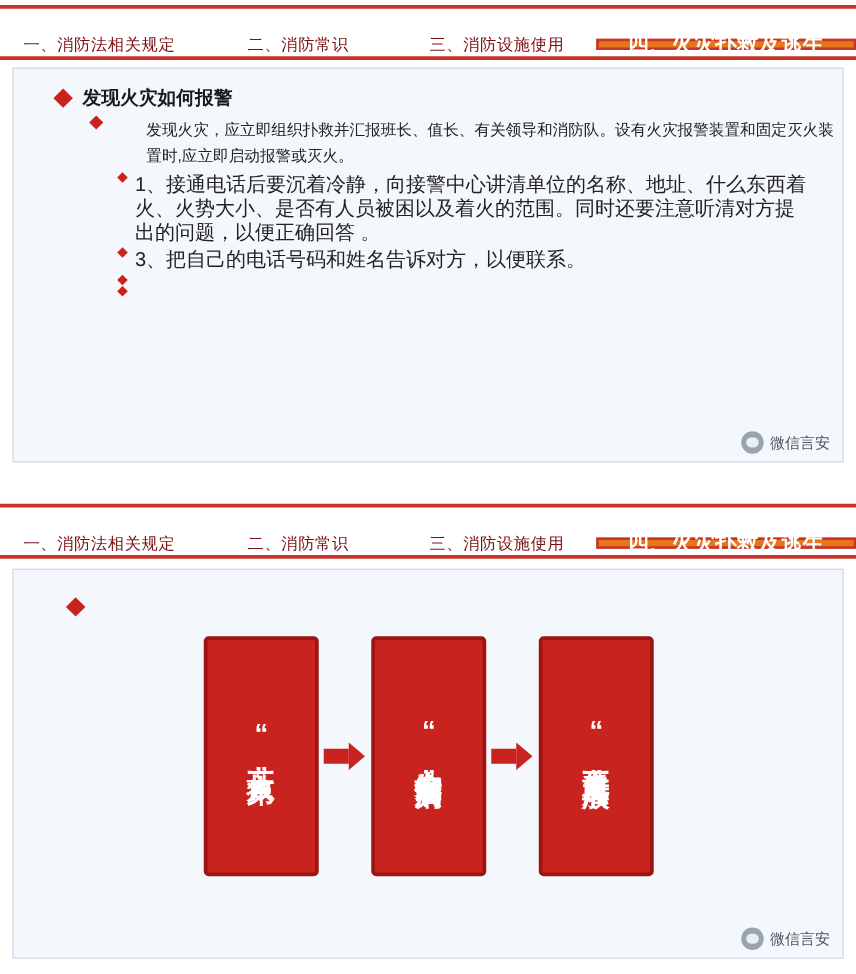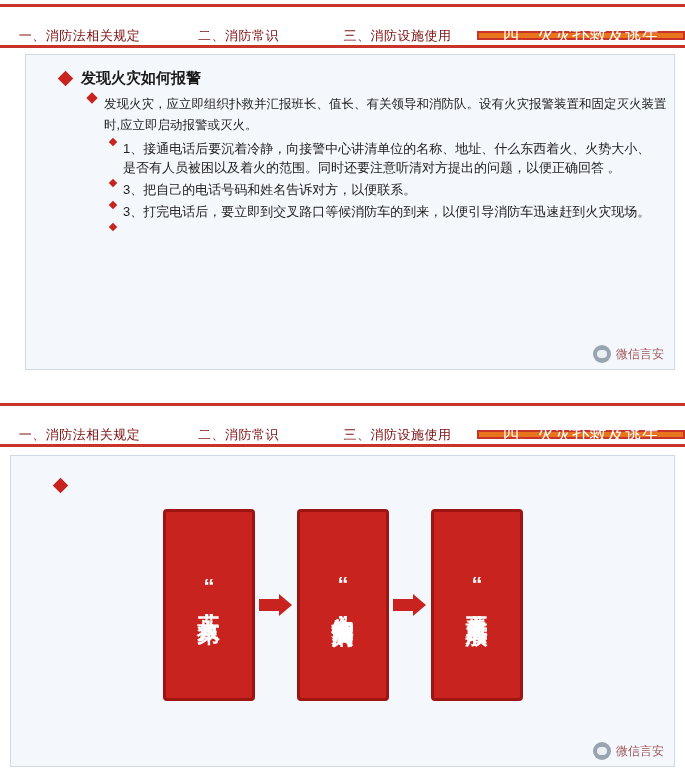--- a/index.html
+++ b/index.html
@@ -7,60 +7,60 @@
   .page{position:relative;width:685px;background:#fff;overflow:hidden;}
   .page1{height:390px;}
   .page2{height:389px;}
 
   
   .tabbar{position:relative;height:44px;background:#ffffff;}
   .tabs{display:flex;align-items:stretch;height:36px;margin-top:4px;}
   .tab{position:relative;flex:1 1 0;display:flex;align-items:center;justify-content:center;
        font-size:13px;color:#7b0f10;letter-spacing:.5px;white-space:nowrap;margin-top:27px;}
   .tab .sep{position:absolute;right:0;top:7px;bottom:7px;width:2px;background:#c8342a;}
-  .tab.active{flex:0 0 208px;background:#e8741c;color:#ffffff;font-weight:normal;font-size:17px;
+  .tab.active{flex:0 0 208px;background:#e8741c;color:#ffffff;font-weight:bold;font-size:17px;
               border:2px solid #c8342a;box-sizing:border-box;}
   .tabline{position:absolute;left:0;right:0;top:0;height:3px;background:#c8342a;}
   .tabline-b{position:absolute;left:0;right:0;bottom:0;height:3px;background:#c8342a;}
 
   
-  .card{position:relative;margin:6px 10px 0 25px;border:1px solid #cfd8e6;background:#f4f7fb;
+  .card{position:relative;margin:6px 10px 0 10px;border:1px solid #cfd8e6;background:#f4f7fb;
         height:316px;box-sizing:border-box;}
   .card2{height:312px;border:1px solid #cfd8e6;background:#f4f7fb;margin:8px 10px 0 10px;position:relative;box-sizing:border-box;}
 
   .h1row{display:flex;align-items:center;margin:14px 0 6px 34px;}
   .dia{width:11px;height:11px;background:#c8231f;transform:rotate(45deg);margin-right:10px;flex:0 0 auto;}
   .dia.sm{width:8px;height:8px;margin-right:8px;}
   .dia.xs{width:6px;height:6px;margin-right:7px;}
   .h1{font-size:15px;font-weight:bold;color:#1a1a1a;}
 
-  .l2{display:flex;margin:4px 0 2px 62px;}
+  .l2{display:flex;margin:4px 0 2px 62px;gap:28px;}
   .l2 .txt{font-size:12.5px;color:#222;line-height:21px;max-width:565px;}
   .l3{display:flex;margin:3px 0 2px 84px;}
-  .l3 .txt{font-size:13px;color:#222;line-height:19px;max-width:540px;}
+  .l3 .txt{font-size:16px;color:#222;line-height:19px;max-width:540px;}
 
   
   .h1row2{display:flex;align-items:center;margin:24px 0 0 44px;}
   .h1b{font-size:16px;font-weight:bold;color:#1a1a1a;}
   .flow{display:flex;align-items:center;justify-content:center;margin-top:18px;}
   .node{width:92px;height:192px;background:#c8231f;border:3px solid #9d1512;border-radius:4px;
         display:flex;align-items:center;justify-content:center;box-sizing:border-box;}
   .node span{color:#fff;font-size:22px;font-weight:bold;line-height:30px;text-align:center;
              writing-mode:vertical-rl;text-orientation:upright;letter-spacing:2px;}
   .arrow{width:42px;display:flex;align-items:center;justify-content:center;}
   .arrow .shaft{width:20px;height:12px;background:#c8231f;}
   .arrow .head{width:0;height:0;border-top:11px solid transparent;border-bottom:11px solid transparent;
                border-left:13px solid #c8231f;}
 
   
   .wm{position:absolute;right:10px;bottom:6px;display:flex;align-items:center;opacity:.75;}
   .wm .circ{width:18px;height:18px;border-radius:50%;background:#7a8a99;position:relative;margin-right:5px;}
   .wm .circ:after{content:"";position:absolute;left:4px;top:5px;width:10px;height:8px;
         border-radius:4px;background:#e9edf1;}
-  .wm .t{font-size:12px;color:#7f1d1d;}
+  .wm .t{font-size:12px;color:#0f172a;}
 
   .gap{height:9px;background:#ffffff;}
 </style>
 </head>
 <body>
 
 <div class="page page1">
 
   <div class="tabbar">
     <div class="tabline"></div>
@@ -100,21 +100,20 @@
     <div class="l3">
       <span class="dia xs"></span>
       <span class="txt">1、接通电话后要沉着冷静，向接警中心讲清单位的名称、地址、什么东西着火、火势大小、是否有人员被困以及着火的范围。同时还要注意听清对方提出的问题，以便正确回答 。</span>
     </div>
     <div class="l3">
       <span class="dia xs"></span>
       <span class="txt">3、把自己的电话号码和姓名告诉对方，以便联系。</span>
     </div>
     <div class="l3">
       <span class="dia xs"></span>
-      <span class="txt">3、打完电话后，要立即到交叉路口等候消防车的到来，以便引导消防车迅速赶到火灾现场。</span>
     </div>
     <div class="l3">
       <span class="dia xs"></span>
     </div>
 
     <div class="wm">
       <span class="circ"></span>
       <span class="t">微信言安</span>
     </div>
   </div>

